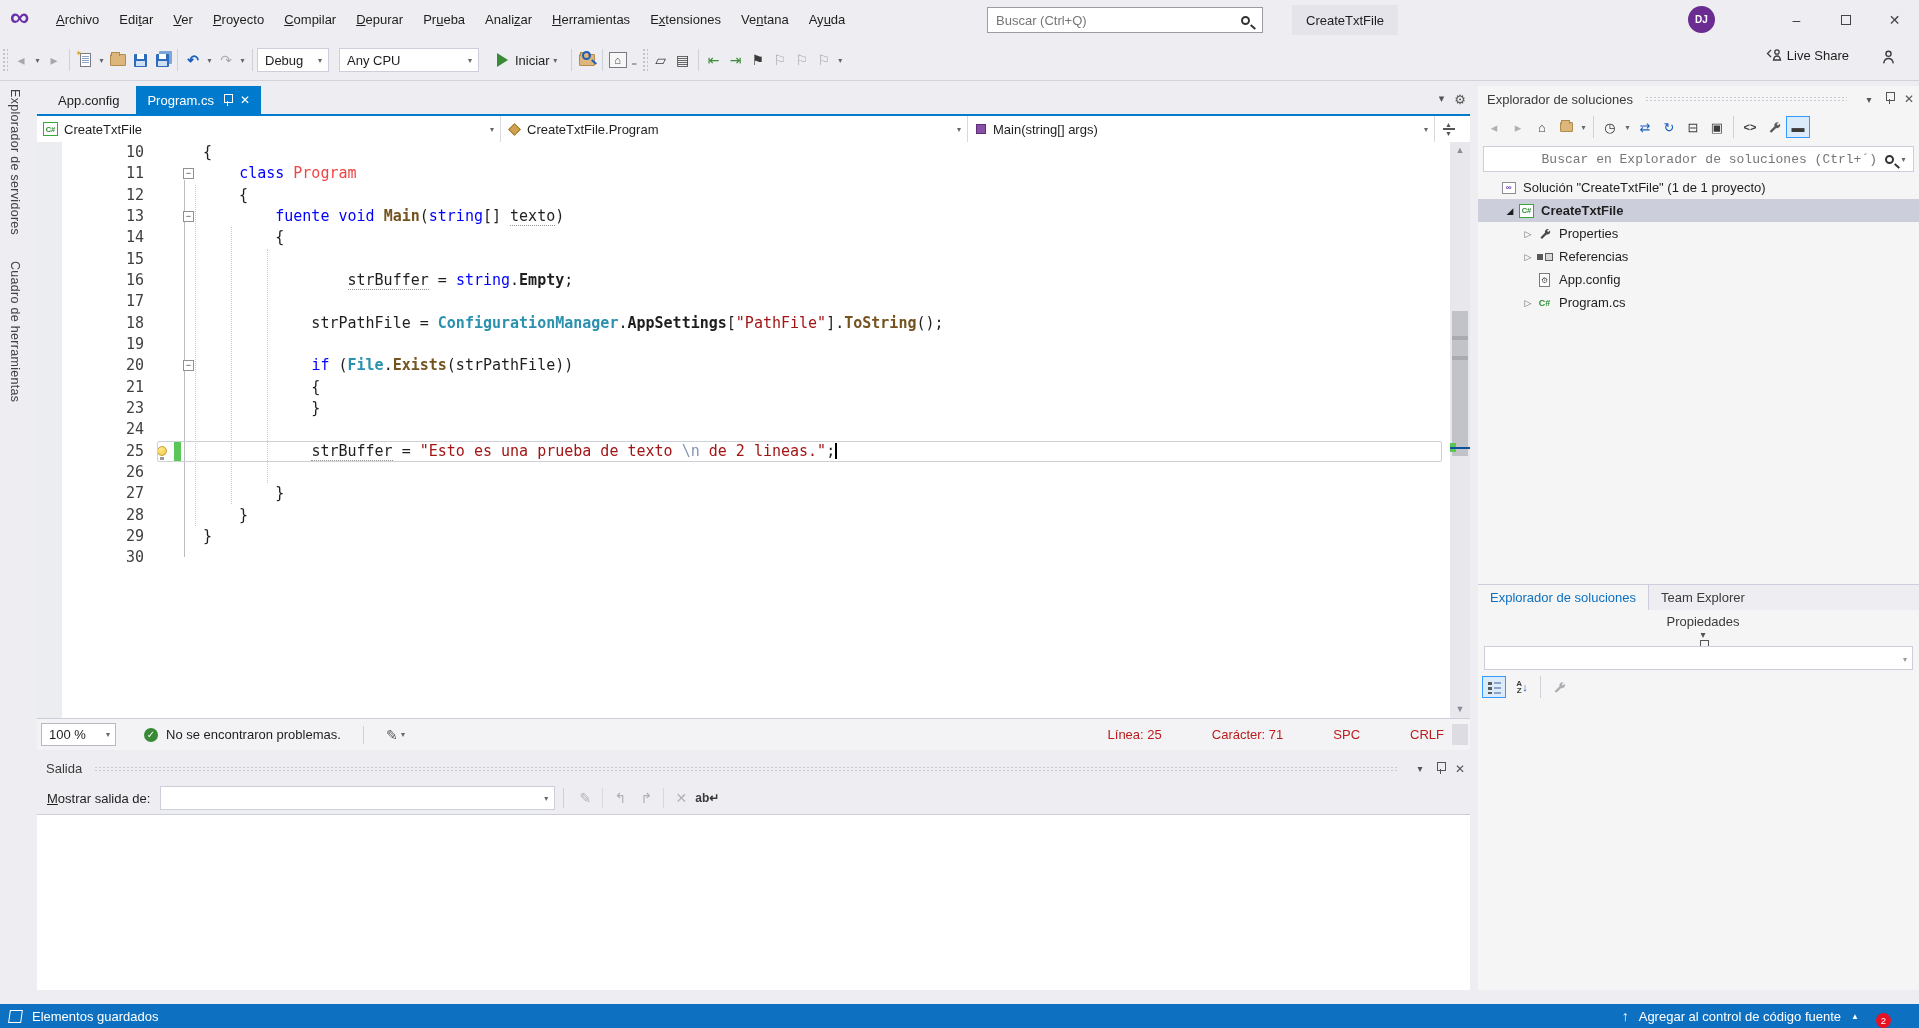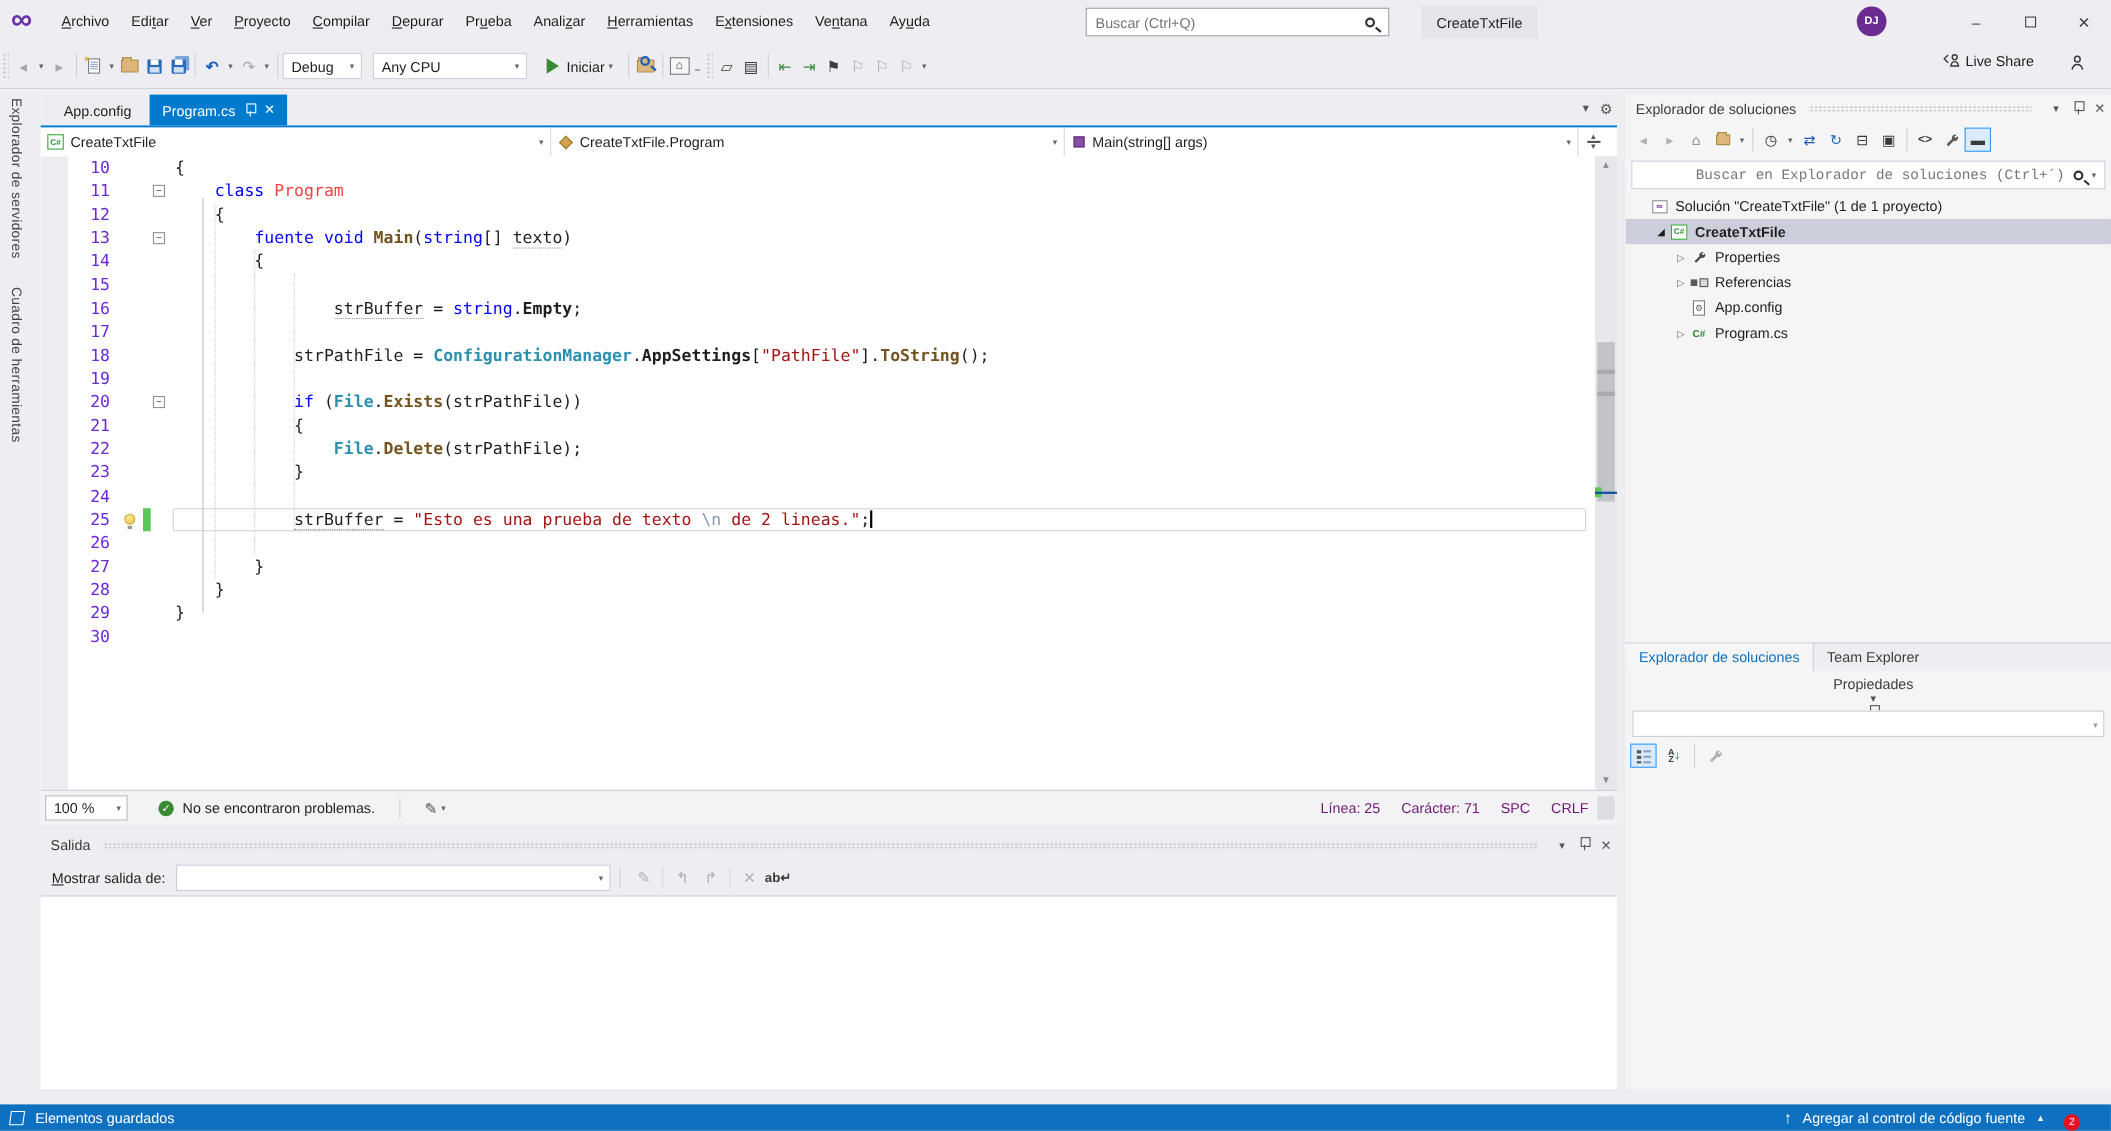--- a/index.html
+++ b/index.html
@@ -84,21 +84,21 @@
     font-weight:bold; display:flex; align-items:center; justify-content:center; margin-right:6px; flex:none; }
   .classdia { width:9px; height:9px; background:#d4a24e; border:1px solid #9a7a30; transform:rotate(45deg); margin:0 8px 0 3px; flex:none; }
   .methodcube { width:10px; height:10px; background:#8a4fa8; border:1px solid #5e2f78; margin:0 7px 0 2px; flex:none; }
 
   
   #code-lines { position:absolute; left:0; top:56px; width:1413px; height:576px; background:#fff; overflow:hidden; }
   #code-lines::before { content:""; position:absolute; left:0; top:0; width:25px; height:100%; background:#ecedf0; }
   .cl { display:flex; height:21.33px; line-height:21.33px; position:relative;
     font-family:"DejaVu Sans Mono", monospace; font-size:15px; }
   .cl-ind { width:25px; flex:none; }
-  .cl-num { width:46px; flex:none; text-align:right; padding-right:8px; color:#6d28d9; }
+  .cl-num { width:46px; flex:none; text-align:right; padding-right:8px; color:#404040;margin-left:44px; }
   .cl-bulb { width:22px; flex:none; position:relative; }
   .cl-chg { width:7px; flex:none; }
   .cl-chg.on { background:#59c859; }
   .cl-out { width:20px; flex:none; position:relative; z-index:2; }
   .cl-code { white-space:pre; padding-left:2px; position:relative; z-index:2; }
   .curbox { position:absolute; left:120px; right:8px; top:0; bottom:0; border:1px solid #cfcfd6; border-radius:2px; z-index:1; }
   .sg-p { color:#1e1e1e; } .sg-k { color:#0000ff; } .sg-t { color:#ef4444; }
   .sg-tb { color:#2b91af; font-weight:bold; } .sg-m { color:#74531f; font-weight:bold; }
   .sg-b { color:#1e1e1e; font-weight:bold; } .sg-s { color:#a31515; } .sg-e { color:#8697b5; }
   .sg-u { color:#1e1e1e; border-bottom:1px dotted #949494; }
@@ -121,21 +121,21 @@
 
   
   .estrip { position:absolute; left:0; top:632px; width:100%; height:32px; background:#f3f3f5;
     border-top:1px solid #cccedb; display:flex; align-items:center; font-size:13px; }
   .zoombox { width:75px; height:23px; background:#fff; border:1px solid #b8b8c2; display:flex; align-items:center;
     padding-left:7px; margin-left:4px; }
   .zoombox .cc { margin-left:auto; font-size:8px; color:#666; padding-right:5px; }
   .okcircle { width:14px; height:14px; border-radius:50%; background:#388a34; color:#fff; font-size:10px;
     display:flex; align-items:center; justify-content:center; margin:0 8px 0 28px; }
   .brush { margin-left:22px; font-size:14px; color:#555; }
-  .estrip .right { margin-left:auto; display:flex; gap:19px; padding-right:26px; color:#701a75; }
+  .estrip .right { margin-left:auto; display:flex; gap:50px; padding-right:26px; color:#b91c1c; }
   .hsthumbbox { position:absolute; right:2px; top:5px; width:16px; height:21px; background:#dcdce2; }
 
   
   .output { position:absolute; left:37px; top:674px; width:1433px; height:235px; background:#eeeef2; }
   .pheader { height:27px; display:flex; align-items:center; font-size:13px; color:#3b3b3b; padding-left:9px; }
   .pheader .grip2 { flex:1; height:6px; margin:0 12px;
     background-image:radial-gradient(#c9c9d4 1px, transparent 1px); background-size:4px 3px; }
   .hic { width:20px; text-align:center; color:#555; font-size:10px; }
   .pin-ic { display:inline-block; width:9px; height:12px; position:relative; }
   .pin-ic::before { content:""; position:absolute; left:1px; top:0; width:7px; height:7px; border:1.5px solid #555; }
@@ -454,28 +454,20 @@
         <div class="cl">
           <span class="cl-ind"></span>
           <span class="cl-num">21</span>
           <span class="cl-bulb"></span>
           <span class="cl-chg"></span>
           <span class="cl-out"></span>
           <span class="cl-code"><span class="sg-p">            {</span></span>
         </div>
         <div class="cl">
           <span class="cl-ind"></span>
-          <span class="cl-num">22</span>
-          <span class="cl-bulb"></span>
-          <span class="cl-chg"></span>
-          <span class="cl-out"></span>
-          <span class="cl-code"><span class="sg-p">                </span><span class="sg-tb">File</span><span class="sg-p">.</span><span class="sg-m">Delete</span><span class="sg-p">(strPathFile);</span></span>
-        </div>
-        <div class="cl">
-          <span class="cl-ind"></span>
           <span class="cl-num">23</span>
           <span class="cl-bulb"></span>
           <span class="cl-chg"></span>
           <span class="cl-out"></span>
           <span class="cl-code"><span class="sg-p">            }</span></span>
         </div>
         <div class="cl">
           <span class="cl-ind"></span>
           <span class="cl-num">24</span>
           <span class="cl-bulb"></span>

